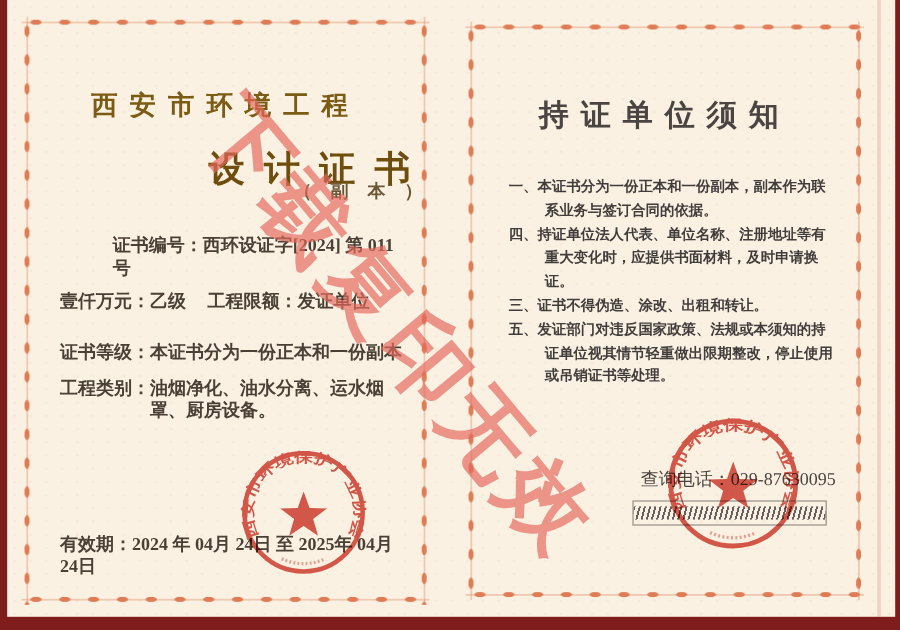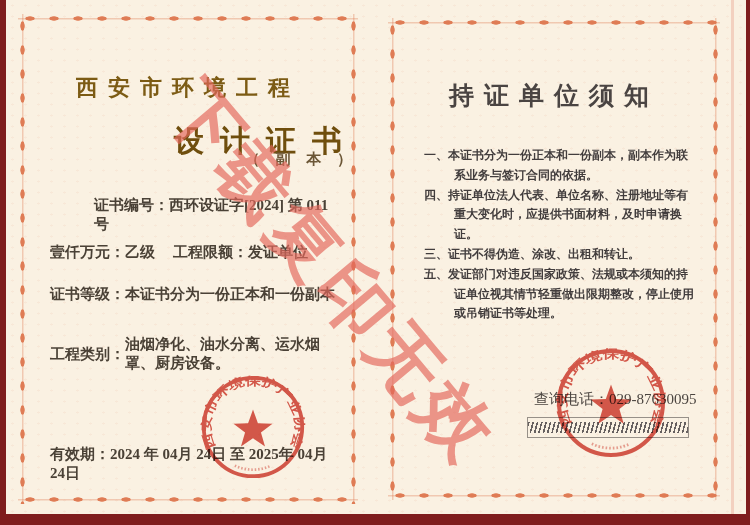--- a/index.html
+++ b/index.html
@@ -93,21 +93,21 @@
       </div>
 
       <div class="row" style="top:229px;">
         <span class="lbl">壹仟万元：</span><span>乙级</span><span class="gap"></span><span class="lbl">工程限额：</span><span>发证单位</span>
       </div>
 
       <div class="row" style="top:271px;">
         <span class="lbl">证书等级：</span><span>本证书分为一份正本和一份副本</span>
       </div>
 
-      <div class="row row-flex" style="top:321px;align-items:center;">
+      <div class="row row-flex" style="top:301px;">
         <span class="lbl">工程类别：</span>
         <span class="val-block">油烟净化、油水分离、运水烟罩、厨房设备。</span>
       </div>
 
 
       <div class="row" style="top:431px;">
         <span class="lbl">有效期：</span><span>2024 年 04月 24日 至 2025年 04月 24日</span>
       </div>
 
       <svg class="seal seal-left" viewBox="0 0 140 140">

